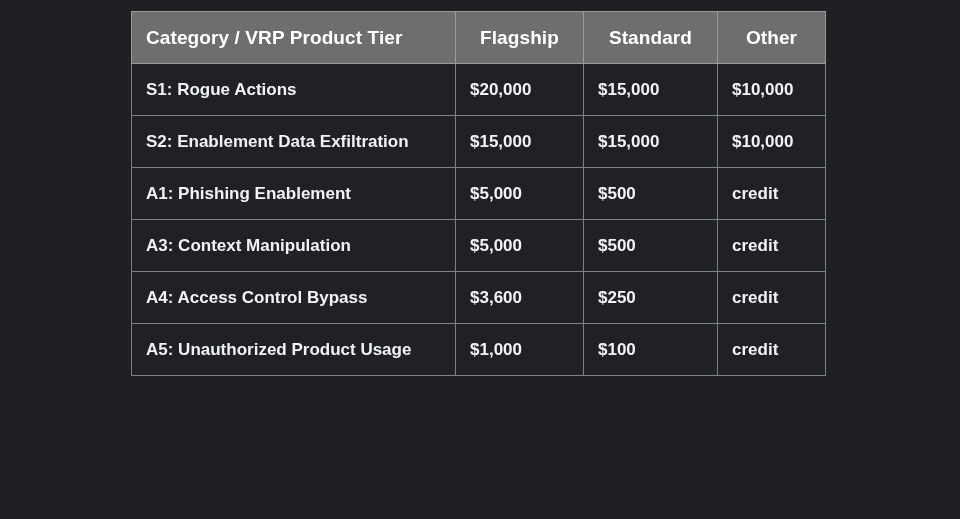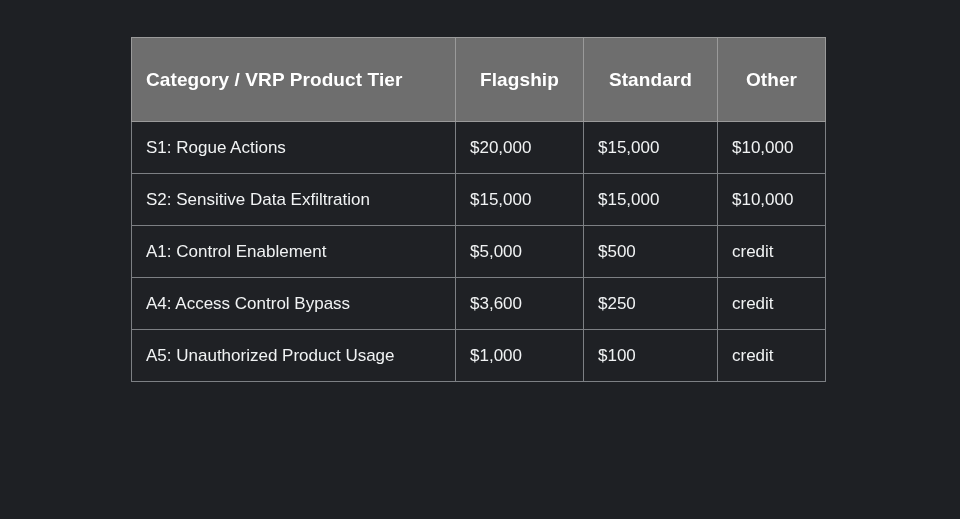--- a/index.html
+++ b/index.html
@@ -14,21 +14,21 @@
     overflow: hidden;
   }
   .page {
     position: relative;
     width: 960px;
     height: 519px;
   }
   .table-wrap {
     position: absolute;
     left: 131px;
-    top: 37px;
+    top: 11px;
     width: 694px;
   }
   table.vrp-table {
     border-collapse: collapse;
     table-layout: fixed;
     width: 694px;
     background: #1f2125;
   }
   table.vrp-table col.c1 { width: 324px; }
   table.vrp-table col.c2 { width: 128px; }
@@ -41,26 +41,26 @@
     font-size: 19px;
     font-weight: bold;
     height: 51px;
     padding: 0 14px;
     text-align: left;
     border: 1px solid #9a9a9a;
     letter-spacing: 0.1px;
   }
   thead th.center {
     text-align: center;
-    padding: 16px 8px;
+    padding: 0 8px;
   }
   tbody td {
     color: #f1f3f4;
     font-size: 17px;
-    font-weight: normal;
+    font-weight: bold;
     height: 51px;
     padding: 0 14px;
     text-align: left;
     border: 1px solid #7d8084;
     background: #1f2125;
     white-space: nowrap;
     overflow: hidden;
   }
 </style>
 </head>
@@ -84,27 +84,33 @@
         </tr>
       </thead>
       <tbody>
         <tr>
           <td>S1: Rogue Actions</td>
           <td>$20,000</td>
           <td>$15,000</td>
           <td>$10,000</td>
         </tr>
         <tr>
-          <td>S2: Sensitive Data Exfiltration</td>
+          <td>S2: Enablement Data Exfiltration</td>
           <td>$15,000</td>
           <td>$15,000</td>
           <td>$10,000</td>
         </tr>
         <tr>
-          <td>A1: Control Enablement</td>
+          <td>A1: Phishing Enablement</td>
+          <td>$5,000</td>
+          <td>$500</td>
+          <td>credit</td>
+        </tr>
+        <tr>
+          <td>A3: Context Manipulation</td>
           <td>$5,000</td>
           <td>$500</td>
           <td>credit</td>
         </tr>
         <tr>
           <td>A4: Access Control Bypass</td>
           <td>$3,600</td>
           <td>$250</td>
           <td>credit</td>
         </tr>

